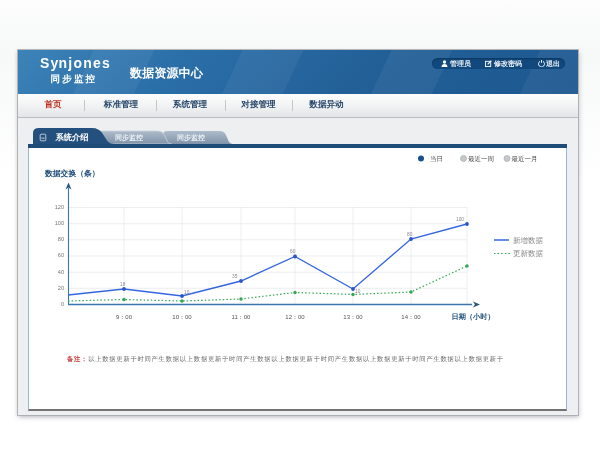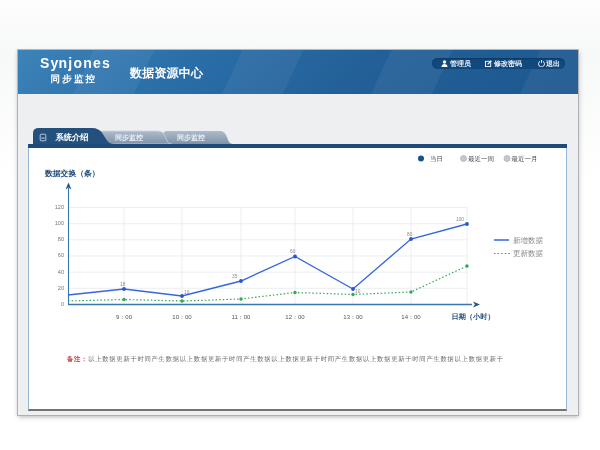--- a/index.html
+++ b/index.html
@@ -45,20 +45,31 @@
             <rect x="0.5" y="1.5" width="6" height="6" fill="none" stroke="#fff" stroke-width="1"></rect>
             <path d="M3 5 L7.2 0.8" stroke="#fff" stroke-width="1.4" fill="none"></path>
           </svg>
       <span style="left:62px;">修改密码</span>
       <svg style="left:106px;" width="7" height="7" viewBox="0 0 8 8">
             <path d="M2.2 1.6 A3.4 3.4 0 1 0 5.8 1.6" fill="none" stroke="#fff" stroke-width="1.1"></path>
             <line x1="4" y1="0" x2="4" y2="3.2" stroke="#fff" stroke-width="1.1"></line>
           </svg>
       <span style="left:114px;">退出</span>
     </div>
+  </div>
+  <div class="nav">
+    <b class="home" style="left:35px;">首页</b>
+    <i style="left:66px;"></i>
+    <b style="left:103px;">标准管理</b>
+    <i style="left:137.5px;"></i>
+    <b style="left:172px;">系统管理</b>
+    <i style="left:206.5px;"></i>
+    <b style="left:240.5px;">对接管理</b>
+    <i style="left:274px;"></i>
+    <b style="left:308.5px;">数据异动</b>
   </div>
   <svg class="tabsvg" viewBox="0 0 539 23">
 
     <defs>
       <linearGradient id="gi" x1="0" y1="0" x2="0" y2="1">
         <stop offset="0" stop-color="#aebccb"></stop>
             <stop offset="1" stop-color="#8093a9"></stop>
       </linearGradient>
     </defs>
     <path d="M135 19 L135 10 Q135 6 139 6 L192 6 Q196 6 198 10 L200.5 16 Q202 19 205 19 Z" fill="url(#gi)"></path>

